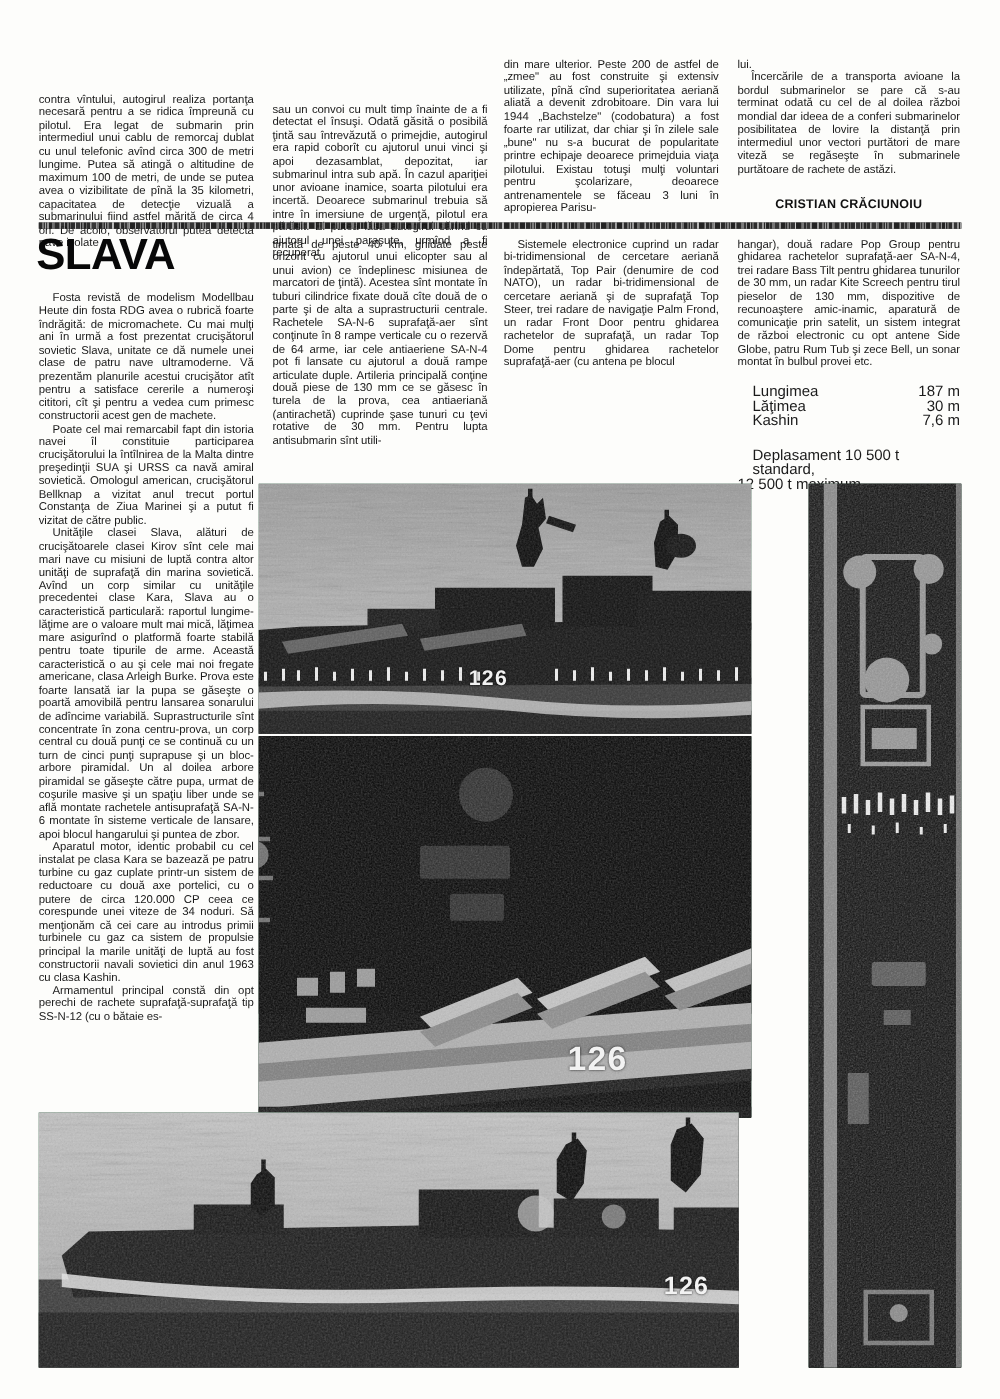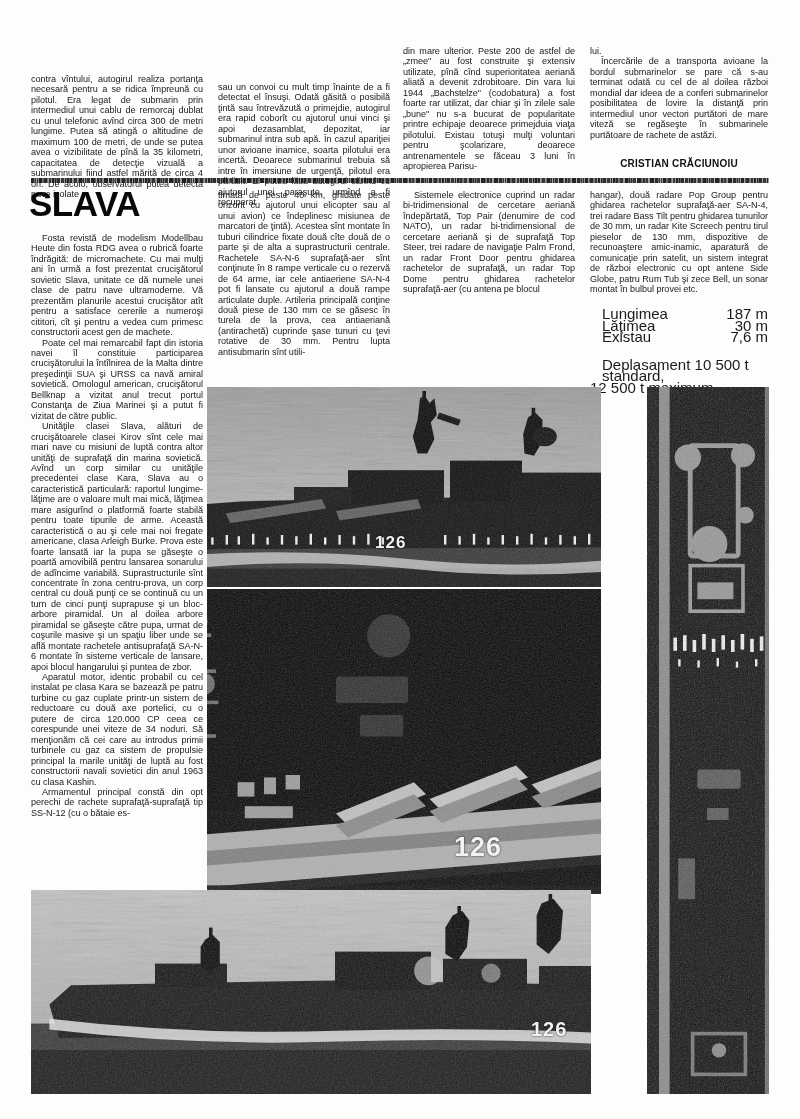--- a/index.html
+++ b/index.html
@@ -104,21 +104,21 @@
   #m-c2 { left: 218px; top: 190px; width: 172px; }
   #m-c3 { left: 403px; top: 190px; width: 172px; }
   #m-c4 { left: 590px; top: 190px; width: 178px; }
 
   
   .specs {
     position: absolute;
     left: 590px;
     top: 308px;
     width: 178px;
-    font-size: 15px;
+    font-size: 12px;
     line-height: 11.6px;
     color: #1a1a1a;
   }
   .spec-row {
     display: flex;
     justify-content: space-between;
     padding-left: 12px;
   }
   .spec-extra {
     padding-left: 12px;
@@ -217,21 +217,21 @@
   <div class="specs">
     <div class="spec-row">
       <span>Lungimea</span>
       <span>187 m</span>
     </div>
     <div class="spec-row">
       <span>Lăţimea</span>
       <span>30 m</span>
     </div>
     <div class="spec-row">
-      <span>Existau</span>
+      <span>Kashin</span>
       <span>7,6 m</span>
     </div>
     <div class="spec-extra">
       <span>Deplasament  10 500  t  standard,</span>
       <span class="l2">12 500  t  maximum.</span>
     </div>
   </div>
 
   <div class="photo photo-border" id="photo-ship-underway">
     <svg class="grain" viewBox="0 0 394 200" preserveAspectRatio="none">

